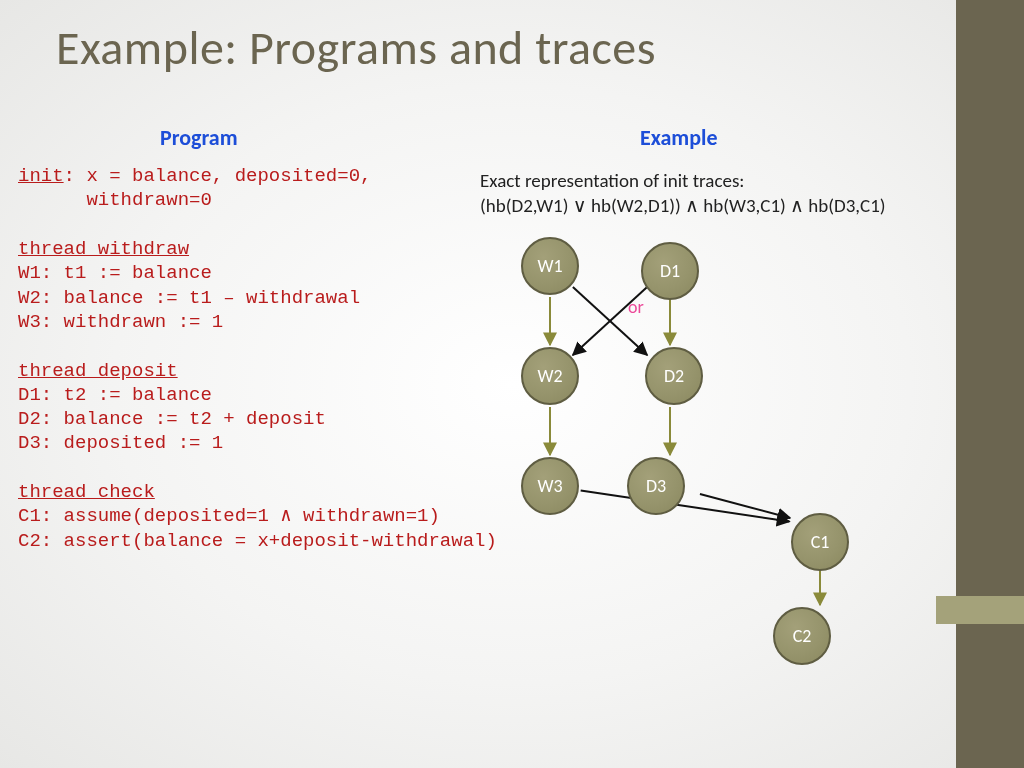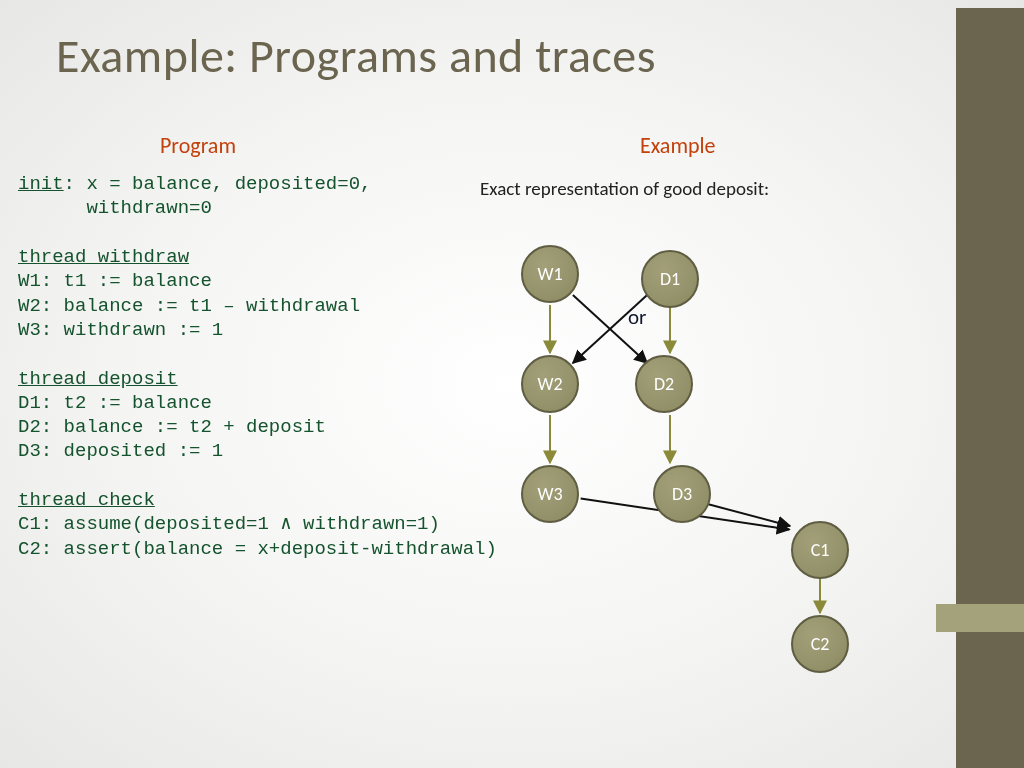--- a/index.html
+++ b/index.html
@@ -9,21 +9,20 @@
     height: 768px;
     font-family: Calibri, "Segoe UI", Arial, sans-serif;
     background: radial-gradient(ellipse at center, #ffffff 0%, #f4f4f3 55%, #e7e7e5 100%);
     overflow: hidden;
     position: relative;
   }
   .slide {
     position: relative;
     width: 1024px;
     height: 656px;
-    margin-top: 8px;
   }
   .sidebar {
     position: absolute;
     top: 0;
     right: 0;
     width: 68px;
     height: 768px;
     background: #6b6550;
   }
   .sidebar-accent {
@@ -38,34 +37,34 @@
     position: absolute;
     top: 18px;
     left: 56px;
     font-size: 48px;
     font-weight: 400;
     color: #6b6550;
     letter-spacing: 0.5px;
   }
   .colhead {
     font-size: 22px;
-    font-weight: 400;
-    color: #c2410c;
+    font-weight: 700;
+    color: #1d4ed8;
     position: absolute;
   }
   .program-head { top: 124px; left: 160px; }
   .formulas-head { top: 124px; left: 640px; }
   .code {
     position: absolute;
     top: 164px;
     left: 18px;
     font-family: "Courier New", monospace;
     font-size: 19px;
     line-height: 1.28;
-    color: #14532d;
+    color: #b91c1c;
     white-space: pre;
   }
   .u { text-decoration: underline; }
   .formula-text {
     position: absolute;
     top: 168px;
     left: 480px;
     font-size: 19px;
     color: #222;
     line-height: 1.32;
@@ -94,22 +93,22 @@
   svg.arrows {
     position: absolute;
     top: 0;
     left: 0;
     width: 480px;
     height: 520px;
     overflow: visible;
   }
   .or-label {
     position: absolute;
-    font-size: 21px;
-    color: #0f172a;
+    font-size: 18px;
+    color: #ec4899;
   }
 </style>
 </head>
 <body>
 
 <div class="slide">
   <div class="sidebar"></div>
   <div class="sidebar-accent"></div>
 
   <div class="title">Example: Programs and traces</div>
@@ -128,21 +127,22 @@
 <span class="u">thread_deposit</span>
 <span>D1: t2 := balance</span>
 <span>D2: balance := t2 + deposit</span>
 <span>D3: deposited := 1</span>
 
 <span class="u">thread_check</span>
 <span>C1: assume(deposited=1 ∧ withdrawn=1)</span>
 <span>C2: assert(balance = x+deposit-withdrawal)</span></div>
 
   <div class="formula-text">
-    <div>Exact representation of good deposit:</div>
+    <div>Exact representation of init traces:</div>
+    <div>(hb(D2,W1) ∨ hb(W2,D1)) ∧ hb(W3,C1) ∧  hb(D3,C1)</div>
   </div>
 
   <div class="diagram">
     <svg class="arrows">
       <defs>
         <marker id="ah-olive" viewBox="0 0 10 10" refX="9" refY="5" markerWidth="7" markerHeight="7" orient="auto-start-reverse">
           <path d="M 0 0 L 10 5 L 0 10 z" fill="#8a8a3a"></path>
         </marker>
         <marker id="ah-black" viewBox="0 0 10 10" refX="9" refY="5" markerWidth="7" markerHeight="7" orient="auto-start-reverse">
           <path d="M 0 0 L 10 5 L 0 10 z" fill="#111"></path>
@@ -158,20 +158,20 @@
           <line x1="167.148221653777" y1="50.94746348403773" x2="92.85177834622299" y2="119.05253651596226" stroke="#111111" stroke-width="2" marker-end="url(#ah-black)"></line>
           <line x1="100.66530733297" y1="254.54300849377333" x2="309.33469266703" y2="285.45699150622664" stroke="#111111" stroke-width="2" marker-end="url(#ah-black)"></line>
           <line x1="219.95328312763863" y1="257.9875421673703" x2="310.04671687236134" y2="282.0124578326297" stroke="#111111" stroke-width="2" marker-end="url(#ah-black)"></line>
         </g>
     </svg>
     <div id="node-group">
         <div class="node" style="left: 41px; top: 1px; text-align: right;">W1</div>
         <div class="node" style="left: 41px; top: 111px;">W2</div>
         <div class="node" style="left: 41px; top: 221px; text-align: center;">W3</div>
         <div class="node" style="left: 161px; top: 6px;">D1</div>
-        <div class="node" style="left: 155px; top: 111px;">D2</div>
-        <div class="node" style="left: 173px; top: 221px;">D3</div>
+        <div class="node" style="left: 165px; top: 111px;">D2</div>
+        <div class="node" style="left: 147px; top: 221px;">D3</div>
         <div class="node" style="left: 311px; top: 277px;">C1</div>
-        <div class="node" style="left: 311px; top: 371px;">C2</div>
+        <div class="node" style="left: 293px; top: 371px;">C2</div>
       </div>
     <div class="or-label" style="left:148px; top:60px;">or</div>
   </div>
 </div>
 
 </body></html>

